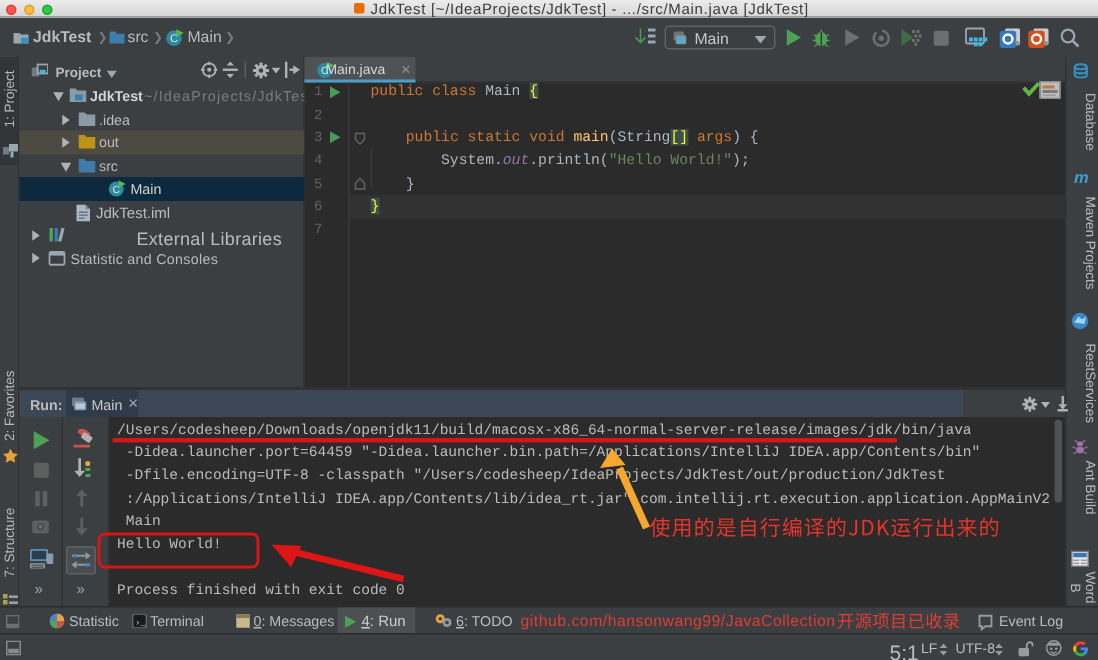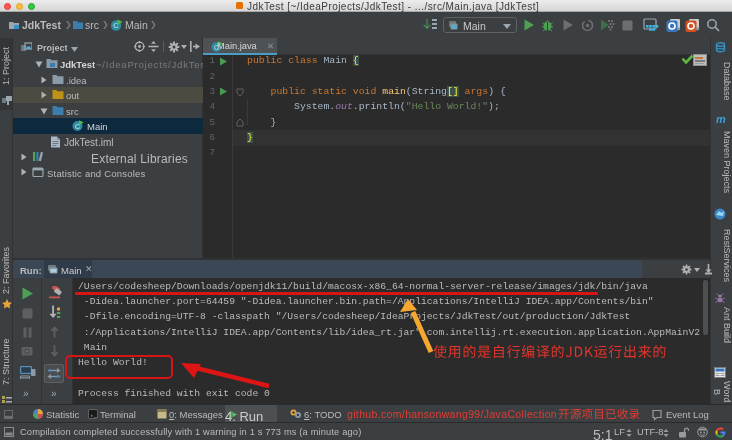--- a/index.html
+++ b/index.html
@@ -541,21 +541,21 @@
   <div class="abs" style="left:100px;top:3.5px;font-size:9.5px;color:#BBBBBB;">Terminal</div>
   <svg class="abs" style="left:157px;top:4px" width="10" height="10" viewBox="0 0 10 10">
       <rect x="0.5" y="0.5" width="9" height="9" fill="#C8B88A"></rect>
       <rect x="0.5" y="0.5" width="9" height="2.5" fill="#8A7B52"></rect>
     </svg>
   <div class="abs" style="left:169px;top:3.5px;font-size:9.5px;color:#BBBBBB;"><span style="text-decoration:underline">0</span>: Messages</div>
   <div class="abs" style="left:225px;top:0;width:52px;height:18px;background:#4C5052;"></div>
   <svg class="abs" style="left:229px;top:4.5px" width="9" height="9" viewBox="0 0 9 9">
       <path fill="#4CA154" d="M1 0.5L8.5 4.5 1 8.5z"></path>
     </svg>
-  <div class="abs" style="left:225px;top:3.5px;font-size:13px;color:#CCCCCC;"><span style="text-decoration:underline">4</span>: Run</div>
+  <div class="abs" style="left:241px;top:3.5px;font-size:10px;color:#CCCCCC;"><span style="text-decoration:underline">4</span>: Run</div>
   <svg class="abs" style="left:290px;top:4px" width="12" height="10" viewBox="0 0 12 10">
       <circle cx="3.5" cy="3.5" r="3" fill="#E8A33D"></circle>
       <circle cx="8" cy="6" r="3" fill="#8A9AA6"></circle>
       <circle cx="3.5" cy="3.5" r="1.2" fill="#3C3F41"></circle>
       <circle cx="8" cy="6" r="1.2" fill="#3C3F41"></circle>
     </svg>
   <div class="abs" style="left:304px;top:3.5px;font-size:9.5px;color:#BBBBBB;"><span style="text-decoration:underline">6</span>: TODO</div>
   <div class="abs" style="left:347px;top:3px;font-size:10.5px;letter-spacing:0.35px;color:#E03C34;white-space:nowrap;">github.com/hansonwang99/JavaCollection </div>
   <div class="abs" style="left:558px;top:0.5px;">
       <svg width="82" height="16" viewBox="0 0 82 16" fill="#E03C34">
@@ -572,21 +572,20 @@
       <path d="M2 1.5h8v7H6l-2.5 2v-2H2z" fill="none" stroke="#9A9A9A" stroke-width="1.2"></path>
     </svg>
   <div class="abs" style="left:666px;top:3.5px;font-size:9.5px;color:#BBBBBB;">Event Log</div>
 </div>
 
 <div class="abs" style="left:0;top:422px;width:732px;height:18px;background:#3C3F41;border-top:1px solid #2A2A2A;">
   <svg class="abs" style="left:4px;top:4px" width="10" height="10" viewBox="0 0 10 10">
       <rect x="0.5" y="0.5" width="9" height="9" fill="none" stroke="#8A8A8A"></rect>
       <rect x="1.5" y="5.5" width="7" height="3" fill="#8A8A8A"></rect>
     </svg>
-  <div class="abs" style="left:20px;top:4px;font-size:9.3px;letter-spacing:0.15px;color:#BBBBBB;">Compilation completed successfully with 1 warning in 1 s 773 ms (a minute ago)</div>
   <div class="abs" style="left:593px;top:4px;font-size:14px;color:#BBBBBB;">5:1</div>
   <div class="abs" style="left:614px;top:4px;font-size:9.3px;color:#BBBBBB;">LF</div>
   <svg class="abs" style="left:626px;top:5.5px" width="6" height="8" viewBox="0 0 6 8">
       <path fill="#9A9A9A" d="M3 0L5.6 3H0.4z"></path>
       <path fill="#9A9A9A" d="M3 8L5.6 5H0.4z"></path>
     </svg>
   <div class="abs" style="left:637px;top:4px;font-size:9.3px;color:#BBBBBB;">UTF-8</div>
   <svg class="abs" style="left:663px;top:5.5px" width="6" height="8" viewBox="0 0 6 8">
       <path fill="#9A9A9A" d="M3 0L5.6 3H0.4z"></path>
       <path fill="#9A9A9A" d="M3 8L5.6 5H0.4z"></path>

